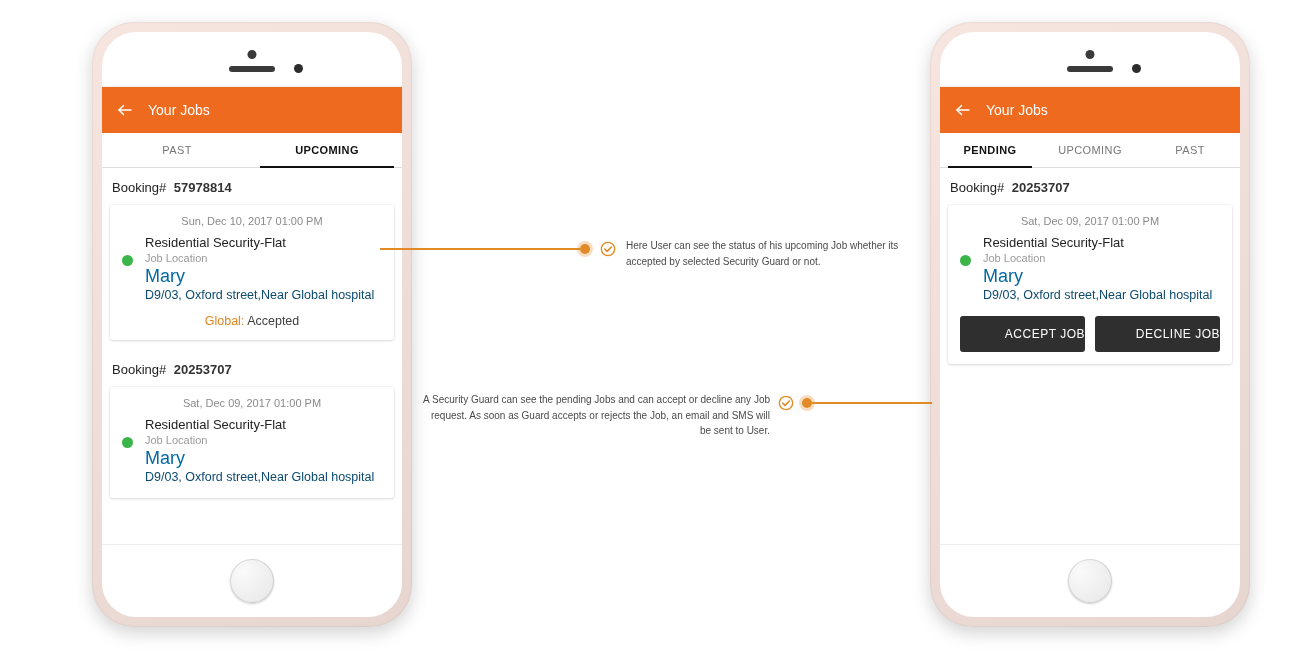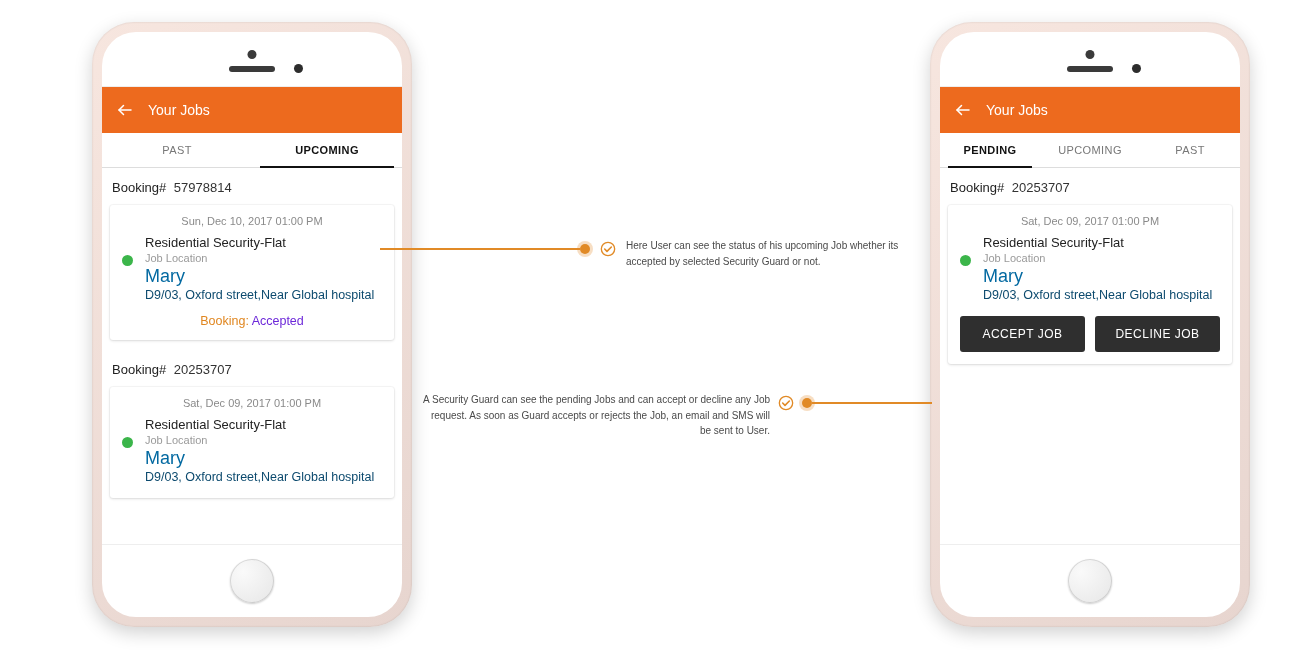--- a/index.html
+++ b/index.html
@@ -59,40 +59,40 @@
     gap: 14px;
   }
   .back-arrow { width:18px; height:18px; }
   .appbar-title { font-size: 14px; font-weight: 400; }
   .tabs { display:flex; background:#fff; border-bottom:1px solid #ddd; }
   .tab { flex:1; text-align:center; padding:11px 0; font-size:11px; letter-spacing:0.4px; color:#777; position:relative; }
   .tab.active { color:#111; font-weight:700; }
   .tab.active::after { content:""; position:absolute; left:8px; right:8px; bottom:-1px; height:2px; background:#111; }
   .content { flex:1; overflow-y:auto; background:#fff; padding-bottom:6px;}
   .booking-label { font-size:13px; color:#222; padding:12px 10px 6px; }
-  .booking-label .num { font-weight:400; color:#333; margin-left:4px;}
+  .booking-label .num { font-weight:700; color:#333; margin-left:4px;}
   .card {
     margin: 4px 8px 10px;
     background:#fff;
     border-radius:3px;
     box-shadow: 0 1px 3px rgba(0,0,0,0.12), 0 0 0 1px rgba(0,0,0,0.03);
     padding: 10px 12px 12px;
   }
   .card .date { text-align:center; font-size:11px; color:#8a8a8a; margin-bottom:8px;}
   .card .row { display:flex; gap:12px; }
   .dot { width:11px; height:11px; border-radius:50%; background:#3bb54a; margin-top:20px; flex:0 0 11px;}
   .jobtitle { font-size:13px; color:#222; }
   .sublabel { font-size:11px; color:#9a9a9a; margin-top:2px;}
   .name { font-size:18px; color:#0369a1; margin-top:2px;}
   .addr { font-size:12.5px; color:#0c4a6e; line-height:1.35;}
   .status-line { text-align:center; margin-top:10px; font-size:12.5px;}
   .status-line .pre { color:#e0861f;}
-  .status-line .val { color:#6d28d9;}
+  .status-line .val { color:#404040;}
   .dark-btn {
-    background:#2f2f2f; color:#fff; text-align:center;
+    background:#2f2f2f; color:#fff; text-align:right;
     padding:11px 0; font-size:12px; letter-spacing:0.5px;
     border-radius:3px; margin-top:12px; cursor:pointer;
   }
   .btn-row { display:flex; gap:10px; margin-top:12px;}
   .btn-row .dark-btn { flex:1; margin-top:0; }
   
   .annot { position:absolute; font-size:10px; color:#4a4a4a; line-height:1.55; }
   .connector { position:absolute; height:2px; background:#e18a26; }
   .conn-dot {
     position:absolute; width:10px; height:10px; border-radius:50%;
@@ -137,21 +137,21 @@
           <div class="row">
             <div class="dot"></div>
             <div>
               <div class="jobtitle">Residential Security-Flat</div>
               <div class="sublabel">Job Location</div>
               <div class="name">Mary</div>
               <div class="addr">D9/03, Oxford street,Near Global hospital</div>
             </div>
           </div>
           <div class="status-line">
-            <span class="pre">Booking:</span>
+            <span class="pre">Global:</span>
             <span class="val">Accepted</span>
           </div>
         </div>
 
         <div class="booking-label">
           <span>Booking#</span>
           <span class="num">20253707</span>
         </div>
         <div class="card">
           <div class="date">Sat, Dec 09, 2017 01:00 PM</div>

